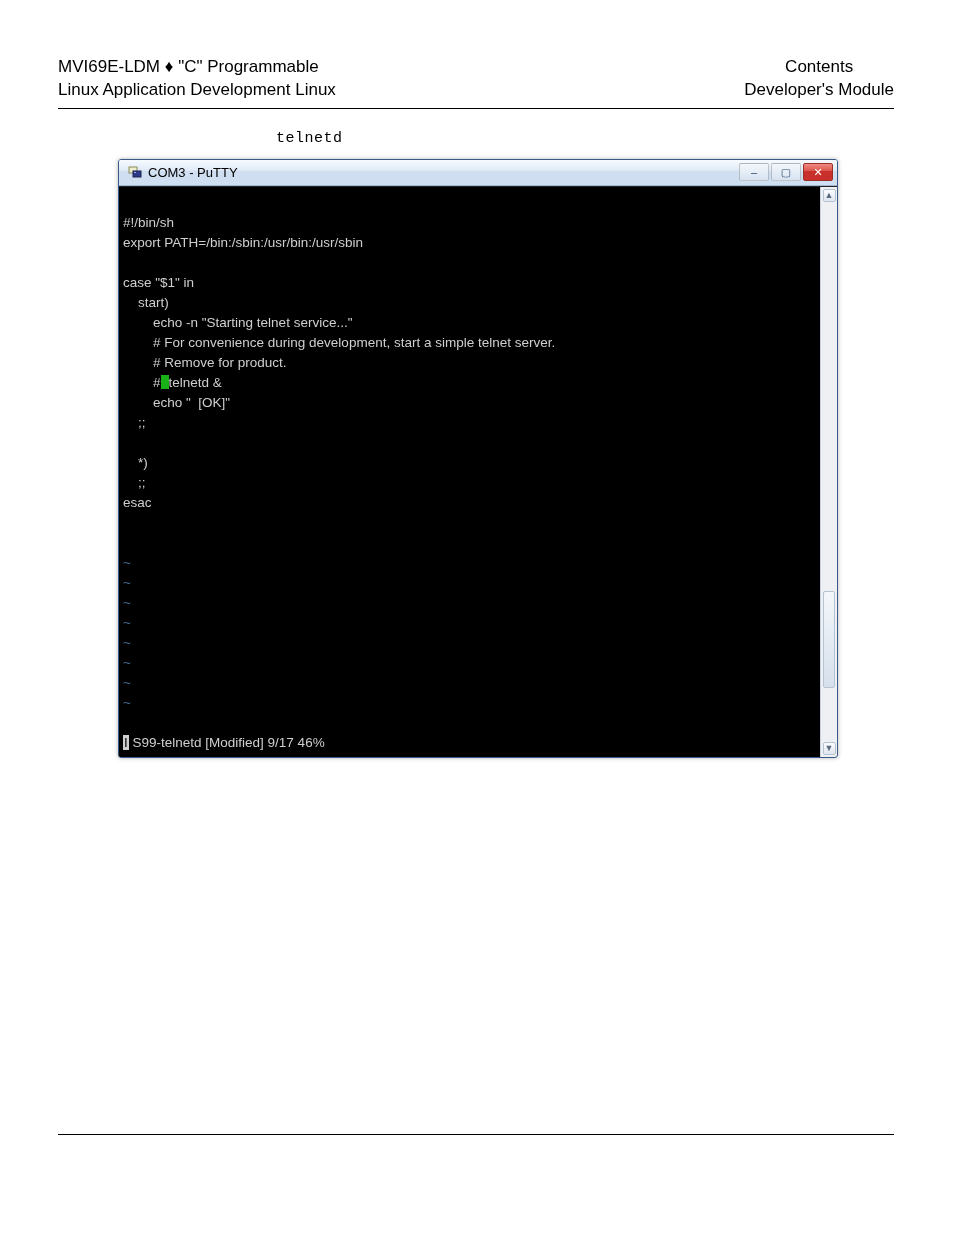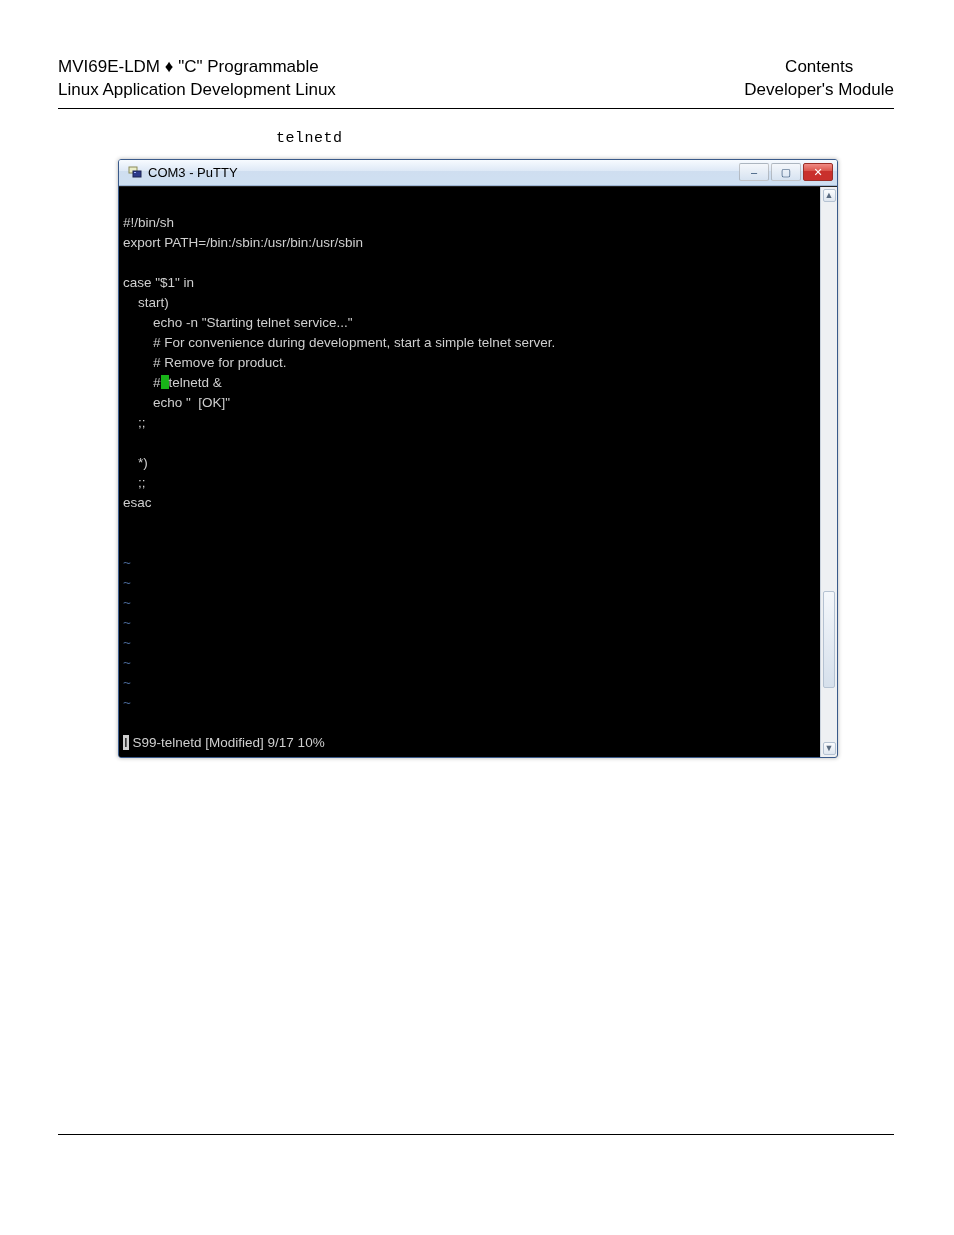--- a/index.html
+++ b/index.html
@@ -207,21 +207,21 @@
 <span></span>
 <span></span>
 <span class="tilde">~</span>
 <span class="tilde">~</span>
 <span class="tilde">~</span>
 <span class="tilde">~</span>
 <span class="tilde">~</span>
 <span class="tilde">~</span>
 <span class="tilde">~</span>
 <span class="tilde">~</span>
-<div class="statusline"><span class="status-I">I</span><span> S99-telnetd [Modified] 9/17 10%</span></div>
+<div class="statusline"><span class="status-I">I</span><span> S99-telnetd [Modified] 9/17 46%</span></div>
       </div>
       <div class="vscroll">
         <div class="arrow">▲</div>
         <div class="track">
           <div class="thumb"></div>
         </div>
         <div class="arrow">▼</div>
       </div>
     </div>
   </div>

